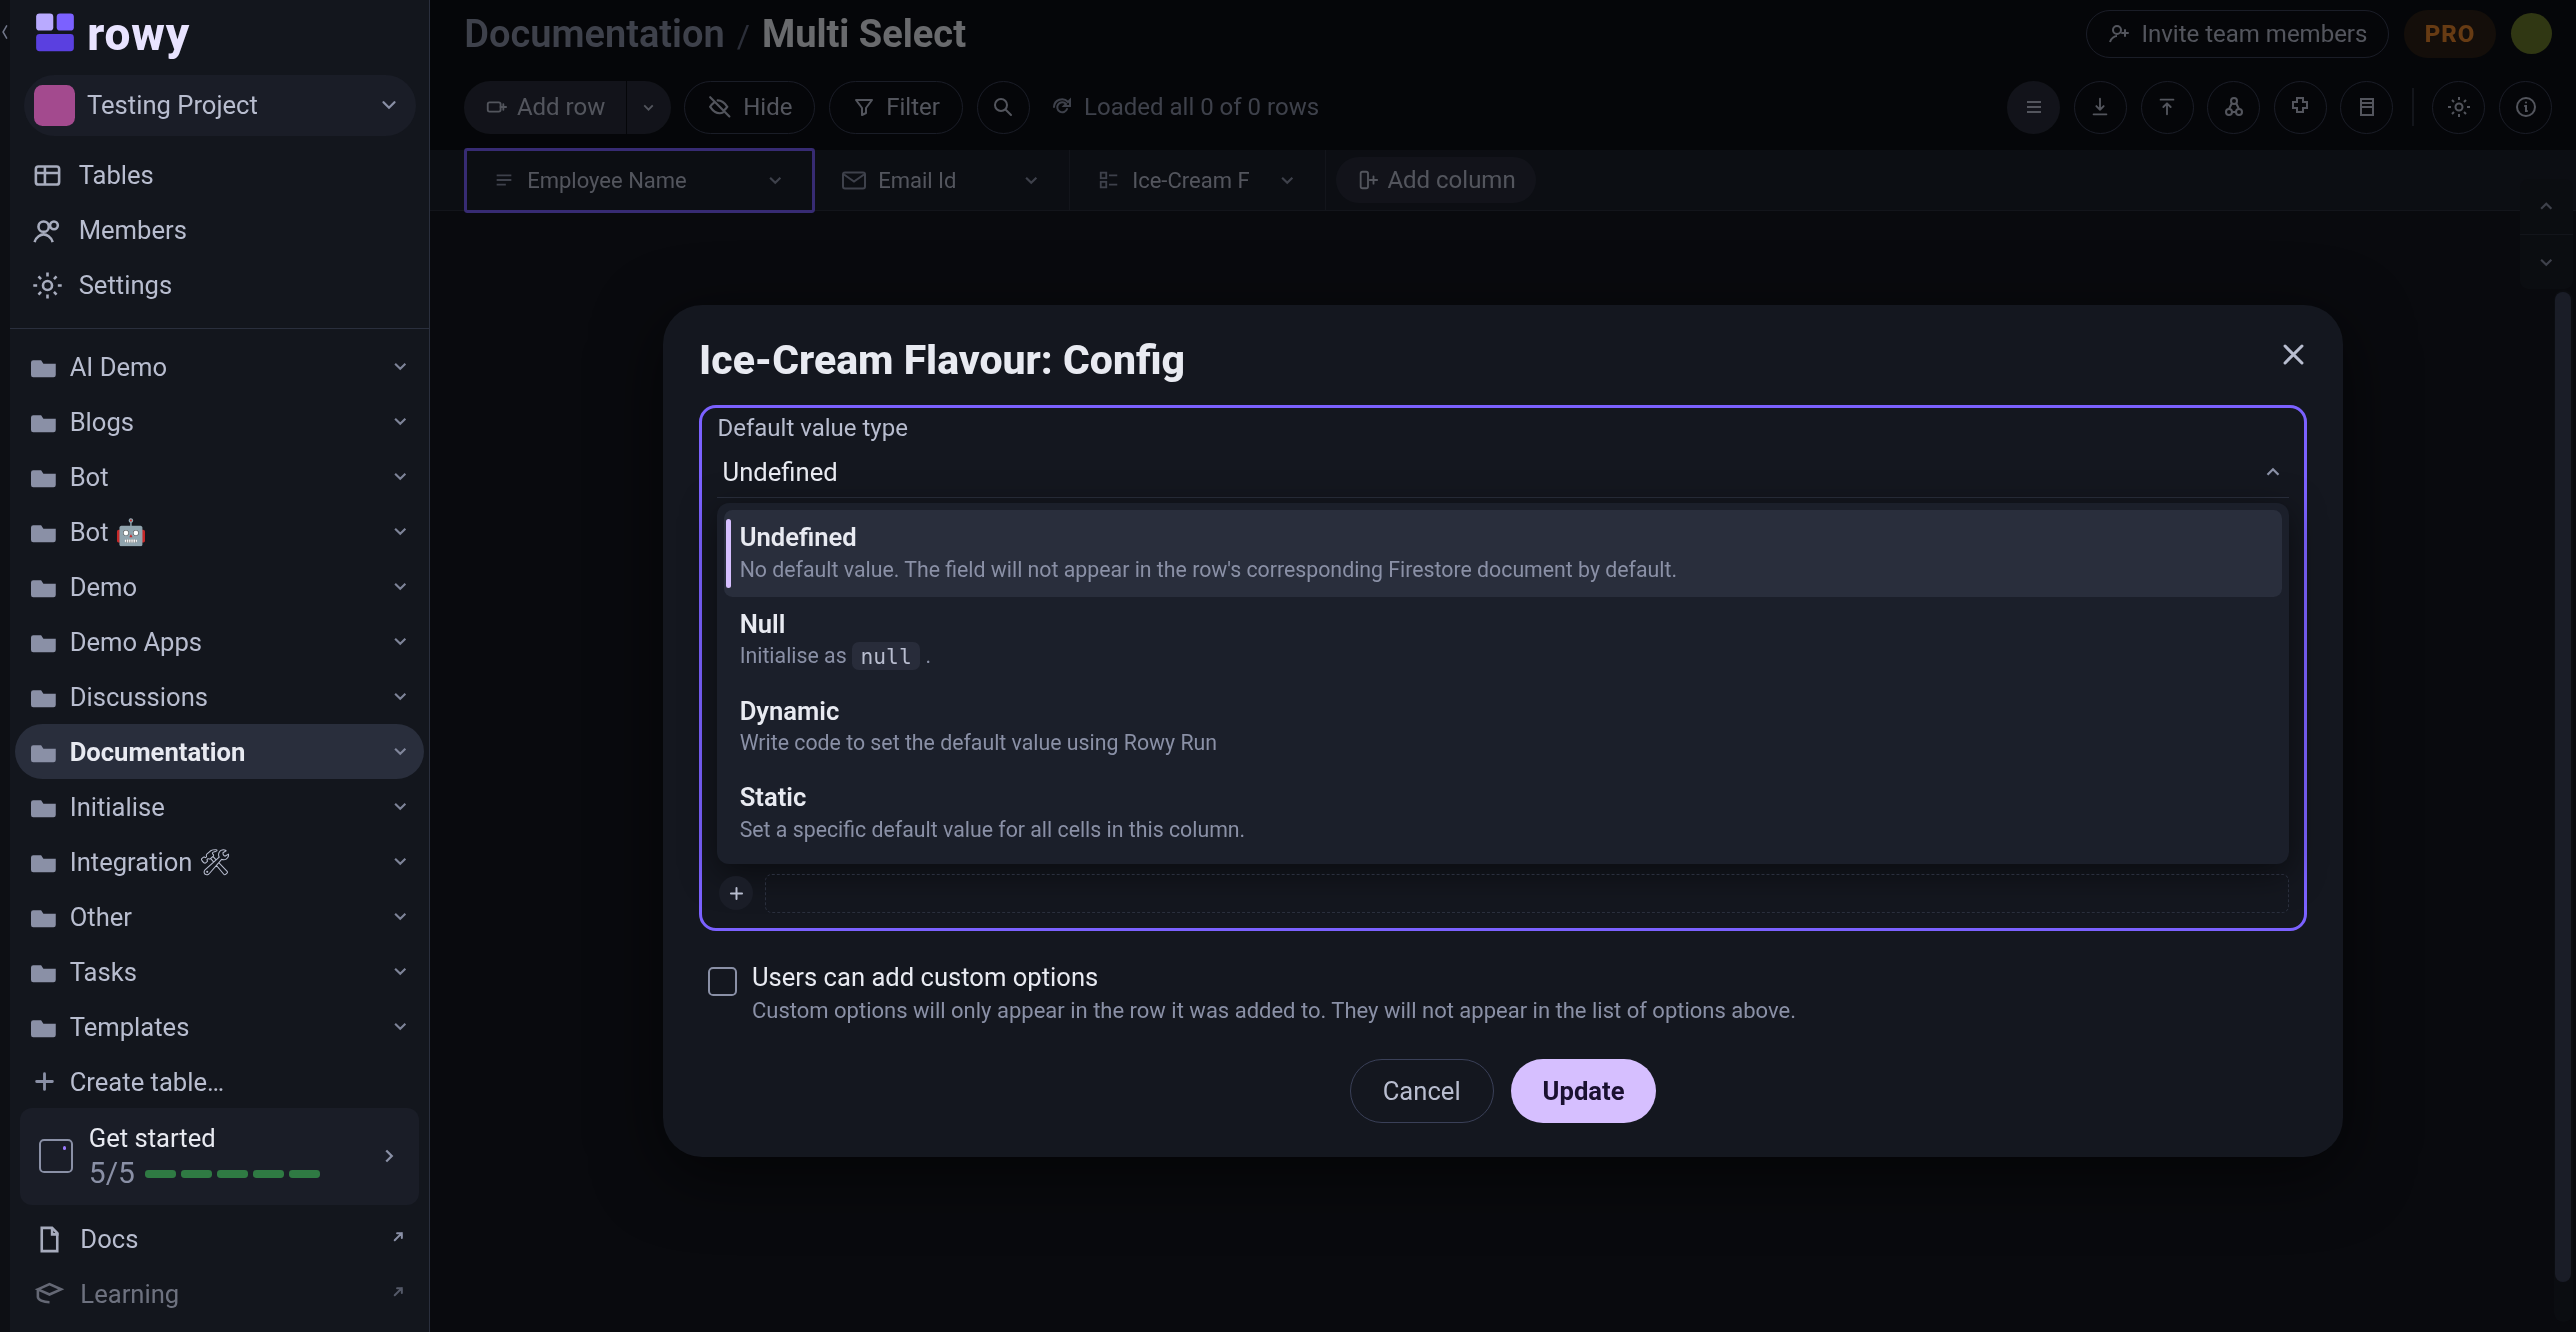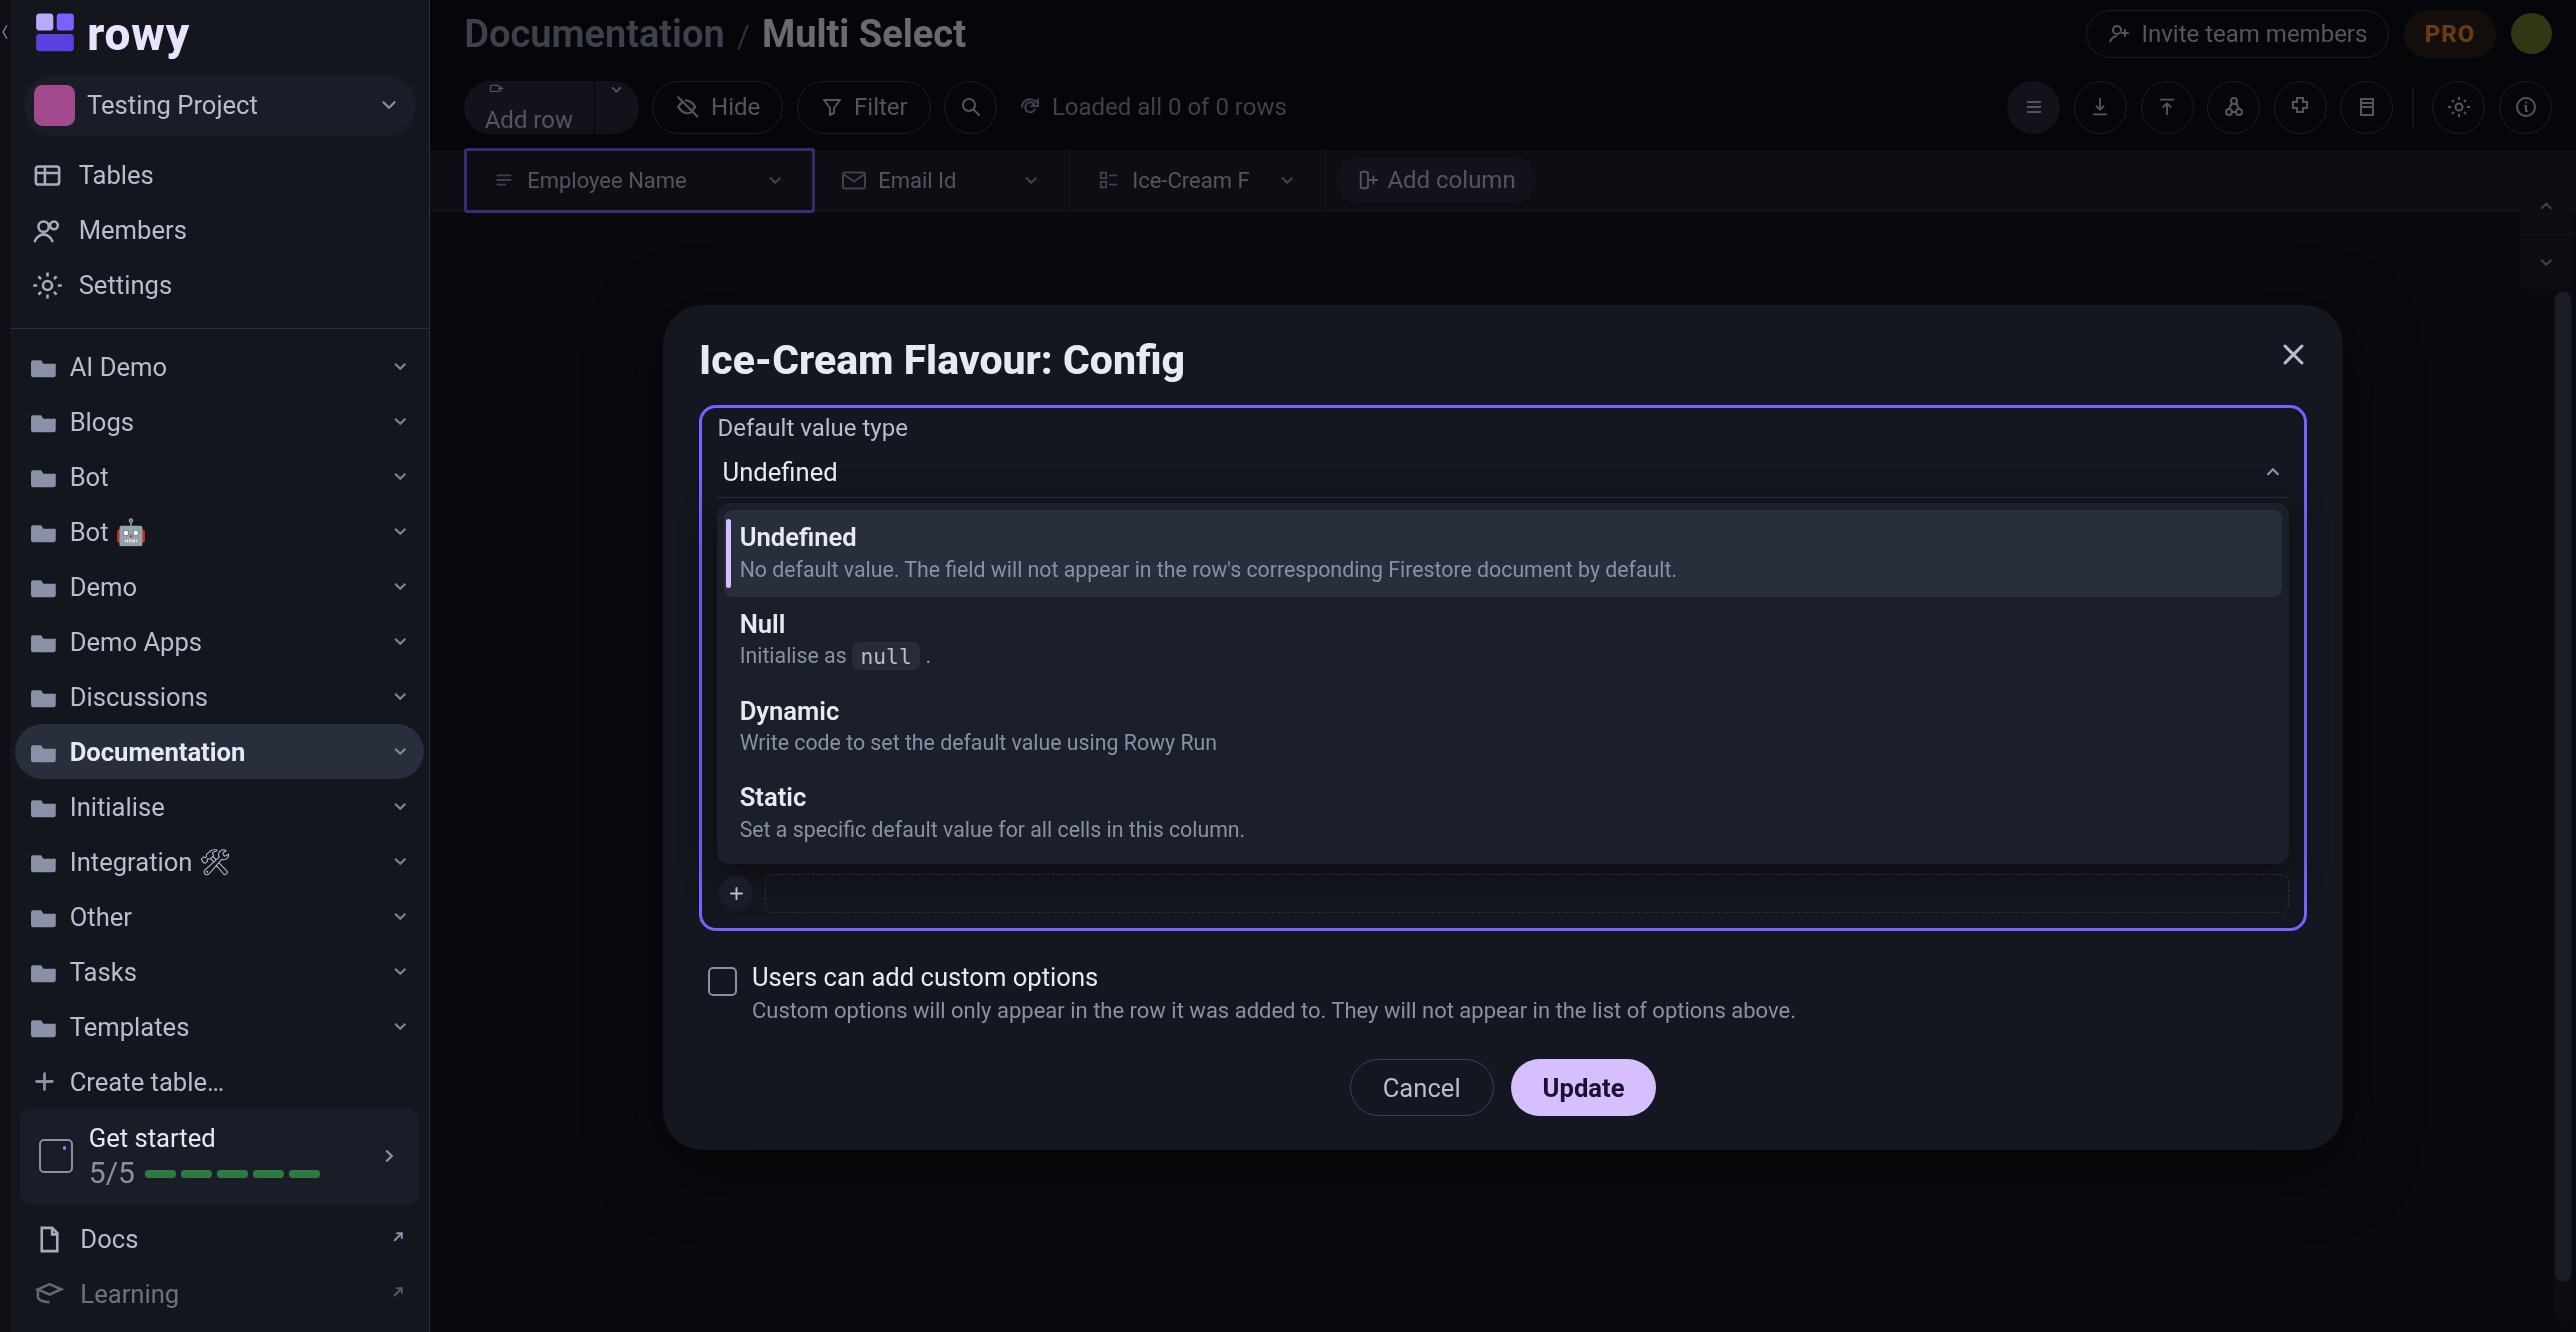--- a/index.html
+++ b/index.html
@@ -131,22 +131,22 @@
       letter-spacing: 0.9px; cursor: pointer;
     }
     .avatar { width: 41px; height: 41px; border-radius: 50%; background: #6b7a2c; cursor: pointer; }
 
     .toolbar {
       height: 80px; display: flex; align-items: center; gap: 13.6px;
       padding: 0 24px 0 34px; background: var(--bg-app);
     }
     .addrow-split { display: flex; border-radius: 51px; overflow: hidden; background: var(--pill-bg); }
     .addrow-main, .addrow-arrow {
-      height: 53px; display: inline-flex; gap: 10.2px; color: var(--text-secondary);
-      cursor: pointer; padding: 0 20.5px; font-size: 24px; flex-direction: column;
+      height: 53px; display: inline-flex; align-items: center; gap: 10.2px; color: var(--text-secondary);
+      cursor: pointer; padding: 0 20.5px; font-size: 24px;
     }
     .addrow-arrow { border-left: 1.7px solid var(--bg-app); padding: 0 13.6px; }
     .tool-pill {
       height: 53px; display: inline-flex; align-items: center; gap: 10.2px;
       padding: 0 22px; border-radius: 51px; border: 1.7px solid var(--border-outline);
       color: var(--text-secondary); background: transparent; cursor: pointer; font-size: 24px;
     }
     .tool-icon-only { width: 53px; padding: 0; justify-content: center; }
     .loaded-label { color: var(--text-tertiary); display: flex; align-items: center; gap: 10.2px; font-size: 24px; margin-left: 6.8px;}
     .toolbar .spacer { flex: 1; }
@@ -263,21 +263,21 @@
 
     .checkbox-row { display: flex; align-items: flex-start; gap: 15.4px; margin-top: 31px; padding-left: 8.5px;}
     .cb-box {
       width: 29px; height: 29px; border: 2.6px solid var(--text-tertiary);
       border-radius: 5.1px; margin-top: 5.1px; cursor: pointer; flex-shrink: 0;
     }
     .cb-title { font-size: 25.6px; color: var(--text-primary); }
     .cb-sub { font-size: 22px; color: var(--text-tertiary); margin-top: 3.4px; max-width: 1433px; line-height: 1.35;}
     .dialog-actions { display: flex; justify-content: center; gap: 17px; margin-top: 34px;}
     .btn {
-      height: 57px; padding: 0 32px; border-radius: 51px; font-size: 25.6px;
+      height: 64px; padding: 0 32px; border-radius: 51px; font-size: 25.6px;
       display: inline-flex; align-items: center; cursor: pointer;
     }
     .btn-outline { border: 1.7px solid var(--border-outline); color: var(--text-secondary); }
     .btn-primary { background: #d6bfff; color: #1a1130; font-weight: 700; border: none;}
     svg { display: block; }
   </style>
 </head>
 <body>
 
 <div class="app">

